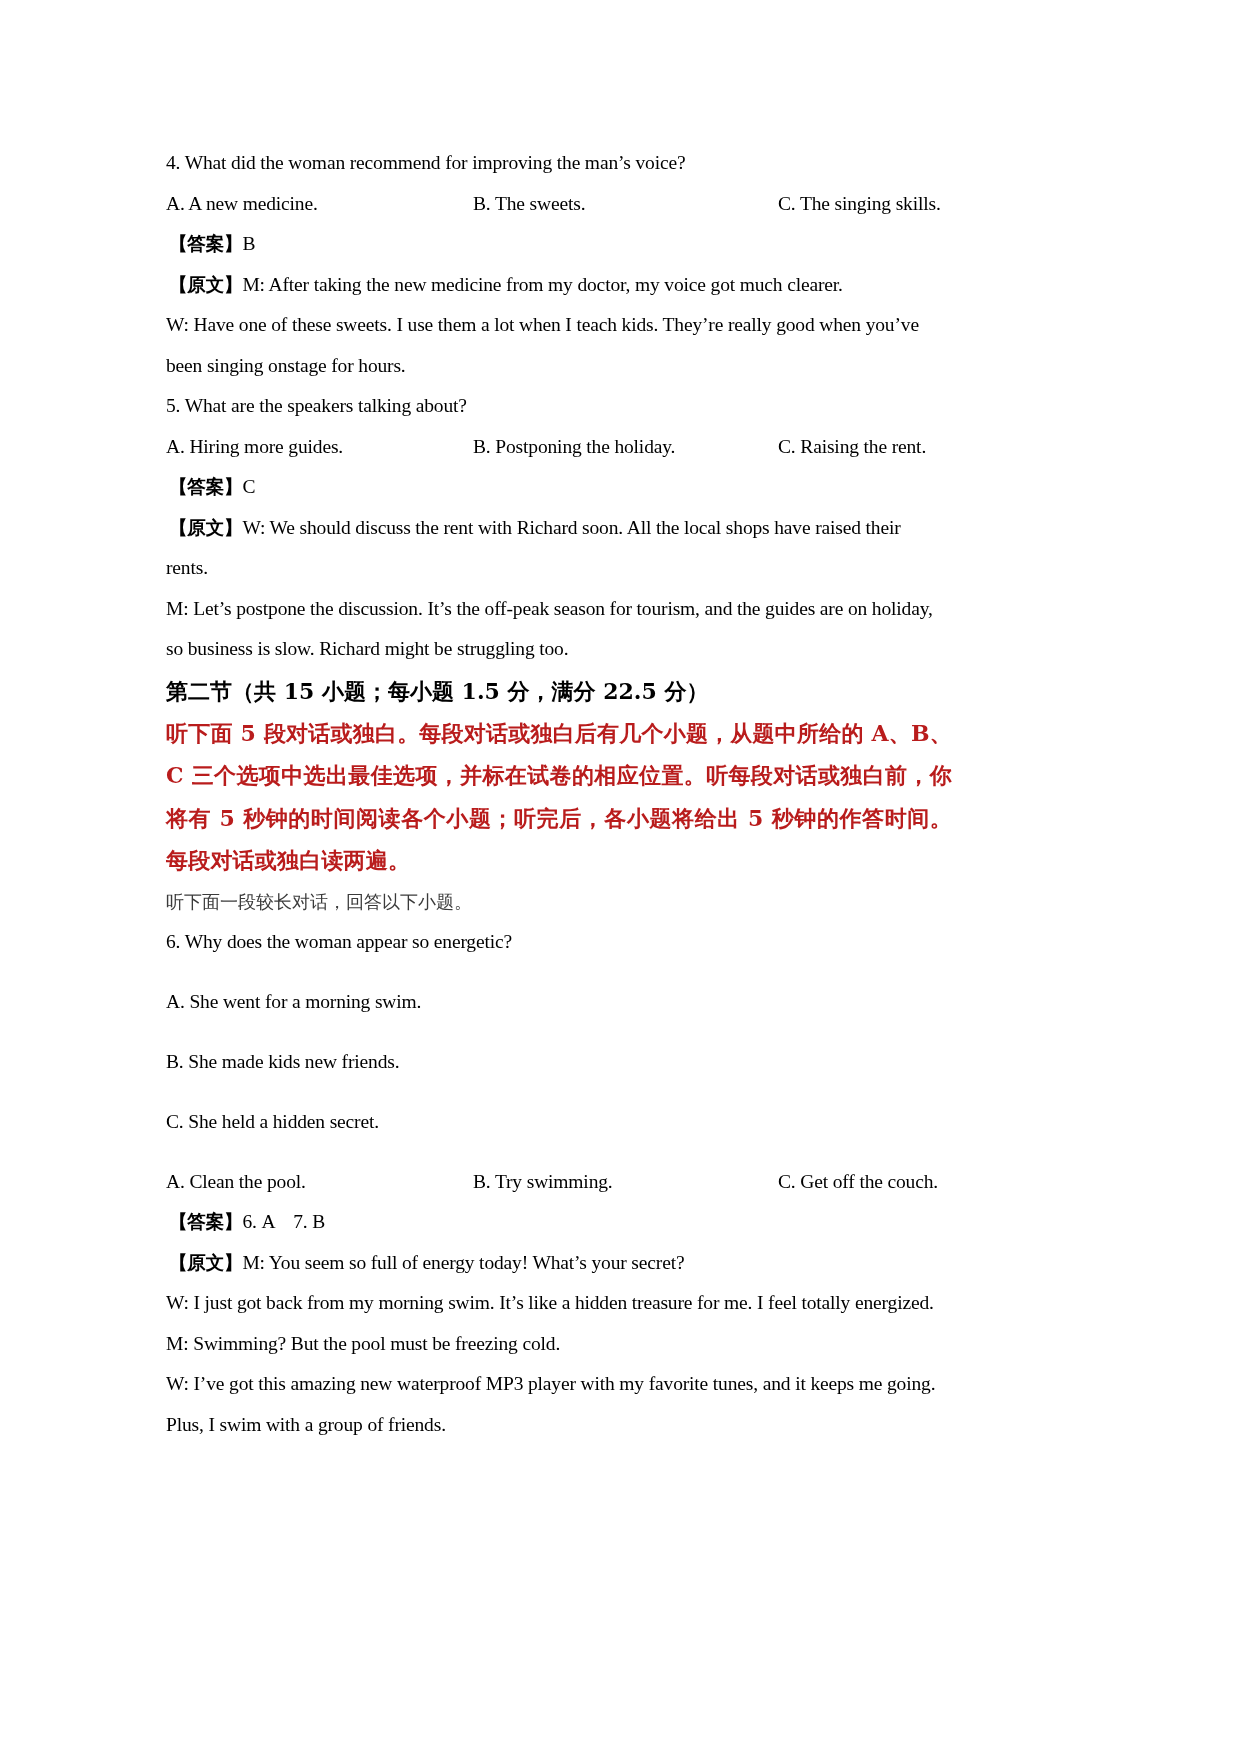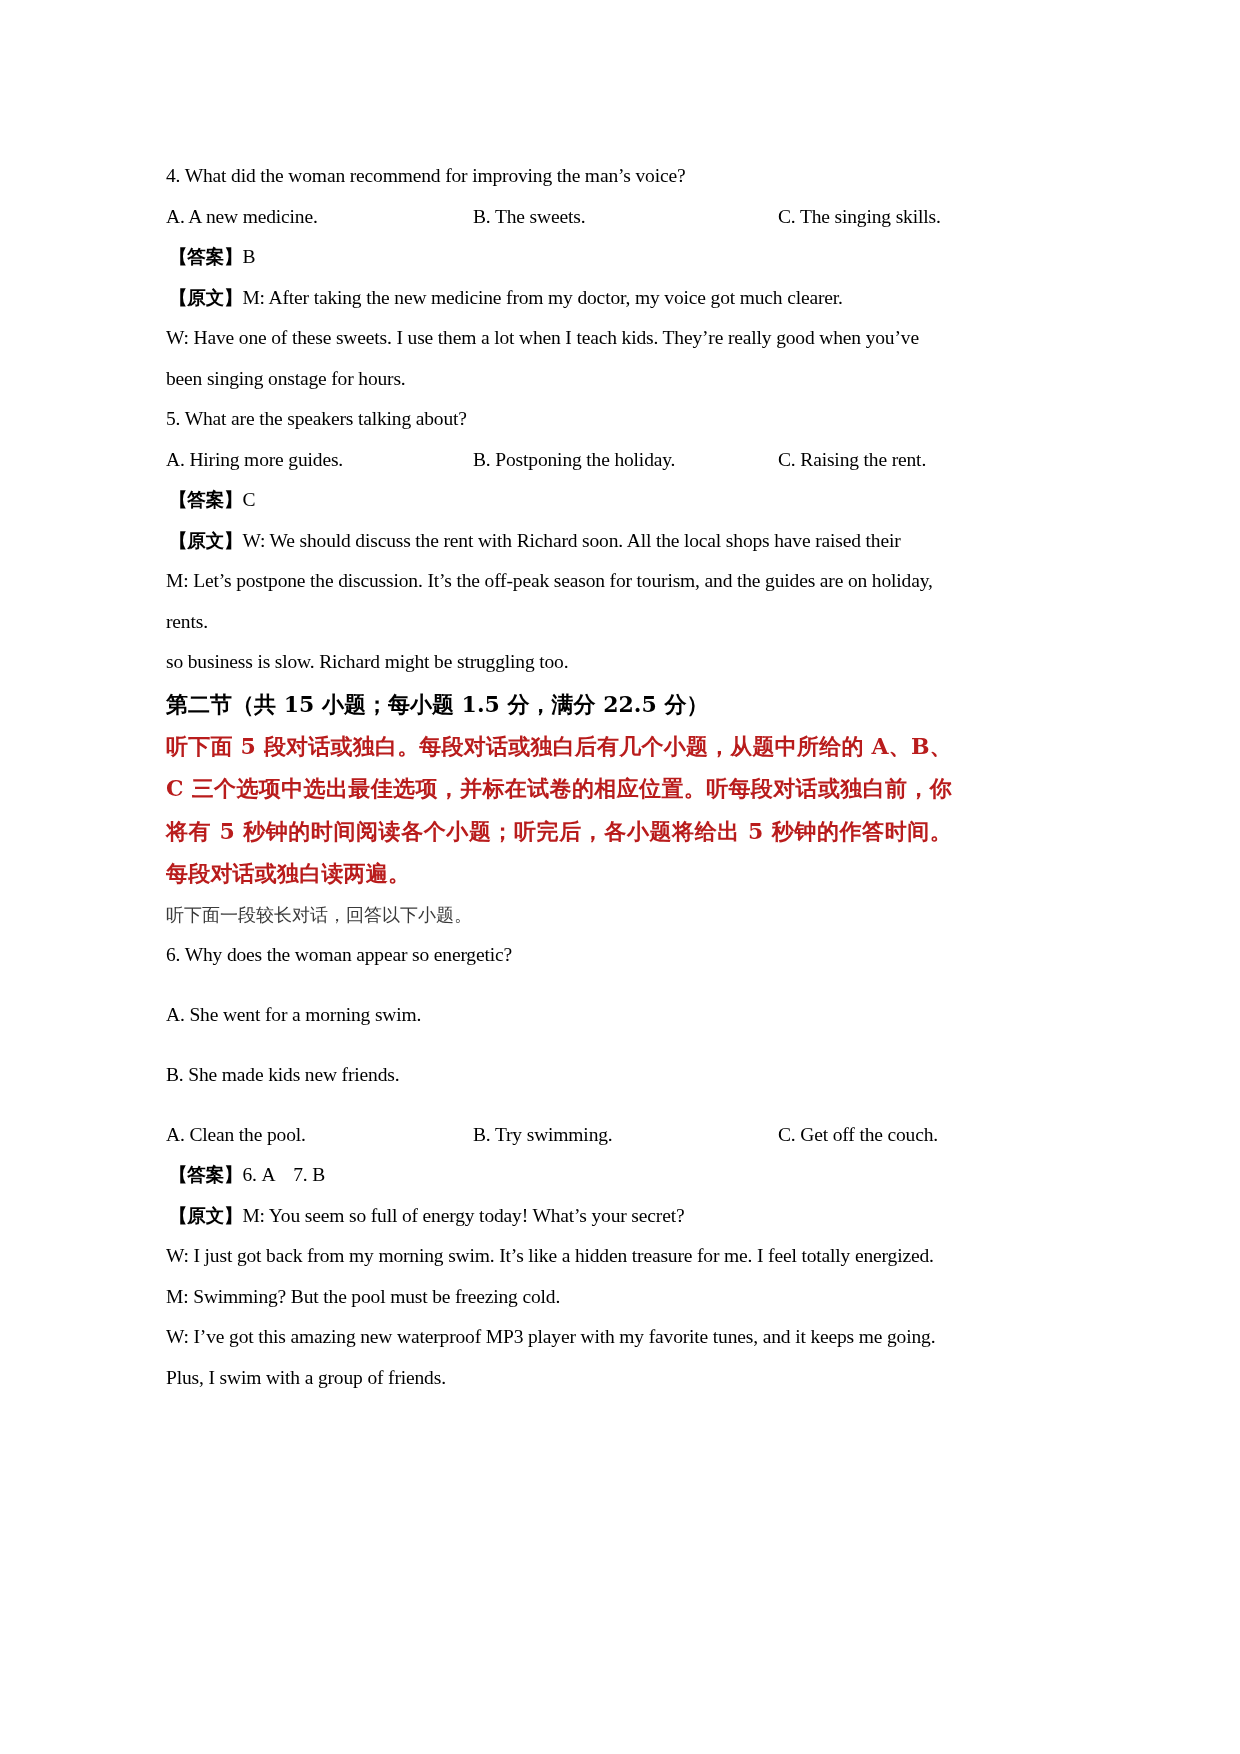--- a/index.html
+++ b/index.html
@@ -6,21 +6,21 @@
   html, body {
     margin: 0;
     padding: 0;
     background: #ffffff;
   }
 
   .page {
     position: relative;
     width: 1240px;
     height: 1662px;
-    margin: 16px auto;
+    margin: 3px auto;
     background: #ffffff;
     box-sizing: border-box;
     overflow: hidden;
   }
 
   .content {
     position: absolute;
     left: 166px;
     top: 140px;
     width: 786px;
@@ -133,33 +133,34 @@
     <div class="options">
       <span class="opt-a">A. Hiring more guides.</span>
       <span class="opt-b">B. Postponing the holiday.</span>
       <span class="opt-c">C. Raising the rent.</span>
     </div>
 
     <p class="para indent"><span class="marker">【答案】</span><span>C</span></p>
 
     <p class="para indent"><span class="marker">【原文】</span><span>W: We should discuss the rent with Richard soon. All the local shops have raised their</span></p>
 
+    <p class="para">rents.</p>
     <p class="para">M: Let’s postpone the discussion. It’s the off-peak season for tourism, and the guides are on holiday,</p>
-    <p class="para">rents.</p>
     <p class="para">so business is slow. Richard might be struggling too.</p>
 
     <p class="cn-heading">第二节（共 15 小题；每小题 1.5 分，满分 22.5 分）</p>
 
     <p class="cn-instructions">听下面 5 段对话或独白。每段对话或独白后有几个小题，从题中所给的 A、B、C 三个选项中选出最佳选项，并标在试卷的相应位置。听每段对话或独白前，你将有 5 秒钟的时间阅读各个小题；听完后，各小题将给出 5 秒钟的作答时间。每段对话或独白读两遍。</p>
 
     <p class="cn-small">听下面一段较长对话，回答以下小题。</p>
 
     <p class="para q-line">6. Why does the woman appear so energetic?</p>
     <p class="opt-stacked">A. She went for a morning swim.</p>
     <p class="opt-stacked">B. She made kids new friends.</p>
+    <p class="opt-stacked">C. She held a hidden secret.</p>
 
 
     <div class="options">
       <span class="opt-a">A. Clean the pool.</span>
       <span class="opt-b">B. Try swimming.</span>
       <span class="opt-c">C. Get off the couch.</span>
     </div>
 
     <p class="para indent"><span class="marker">【答案】</span><span>6. A    7. B</span></p>
 

